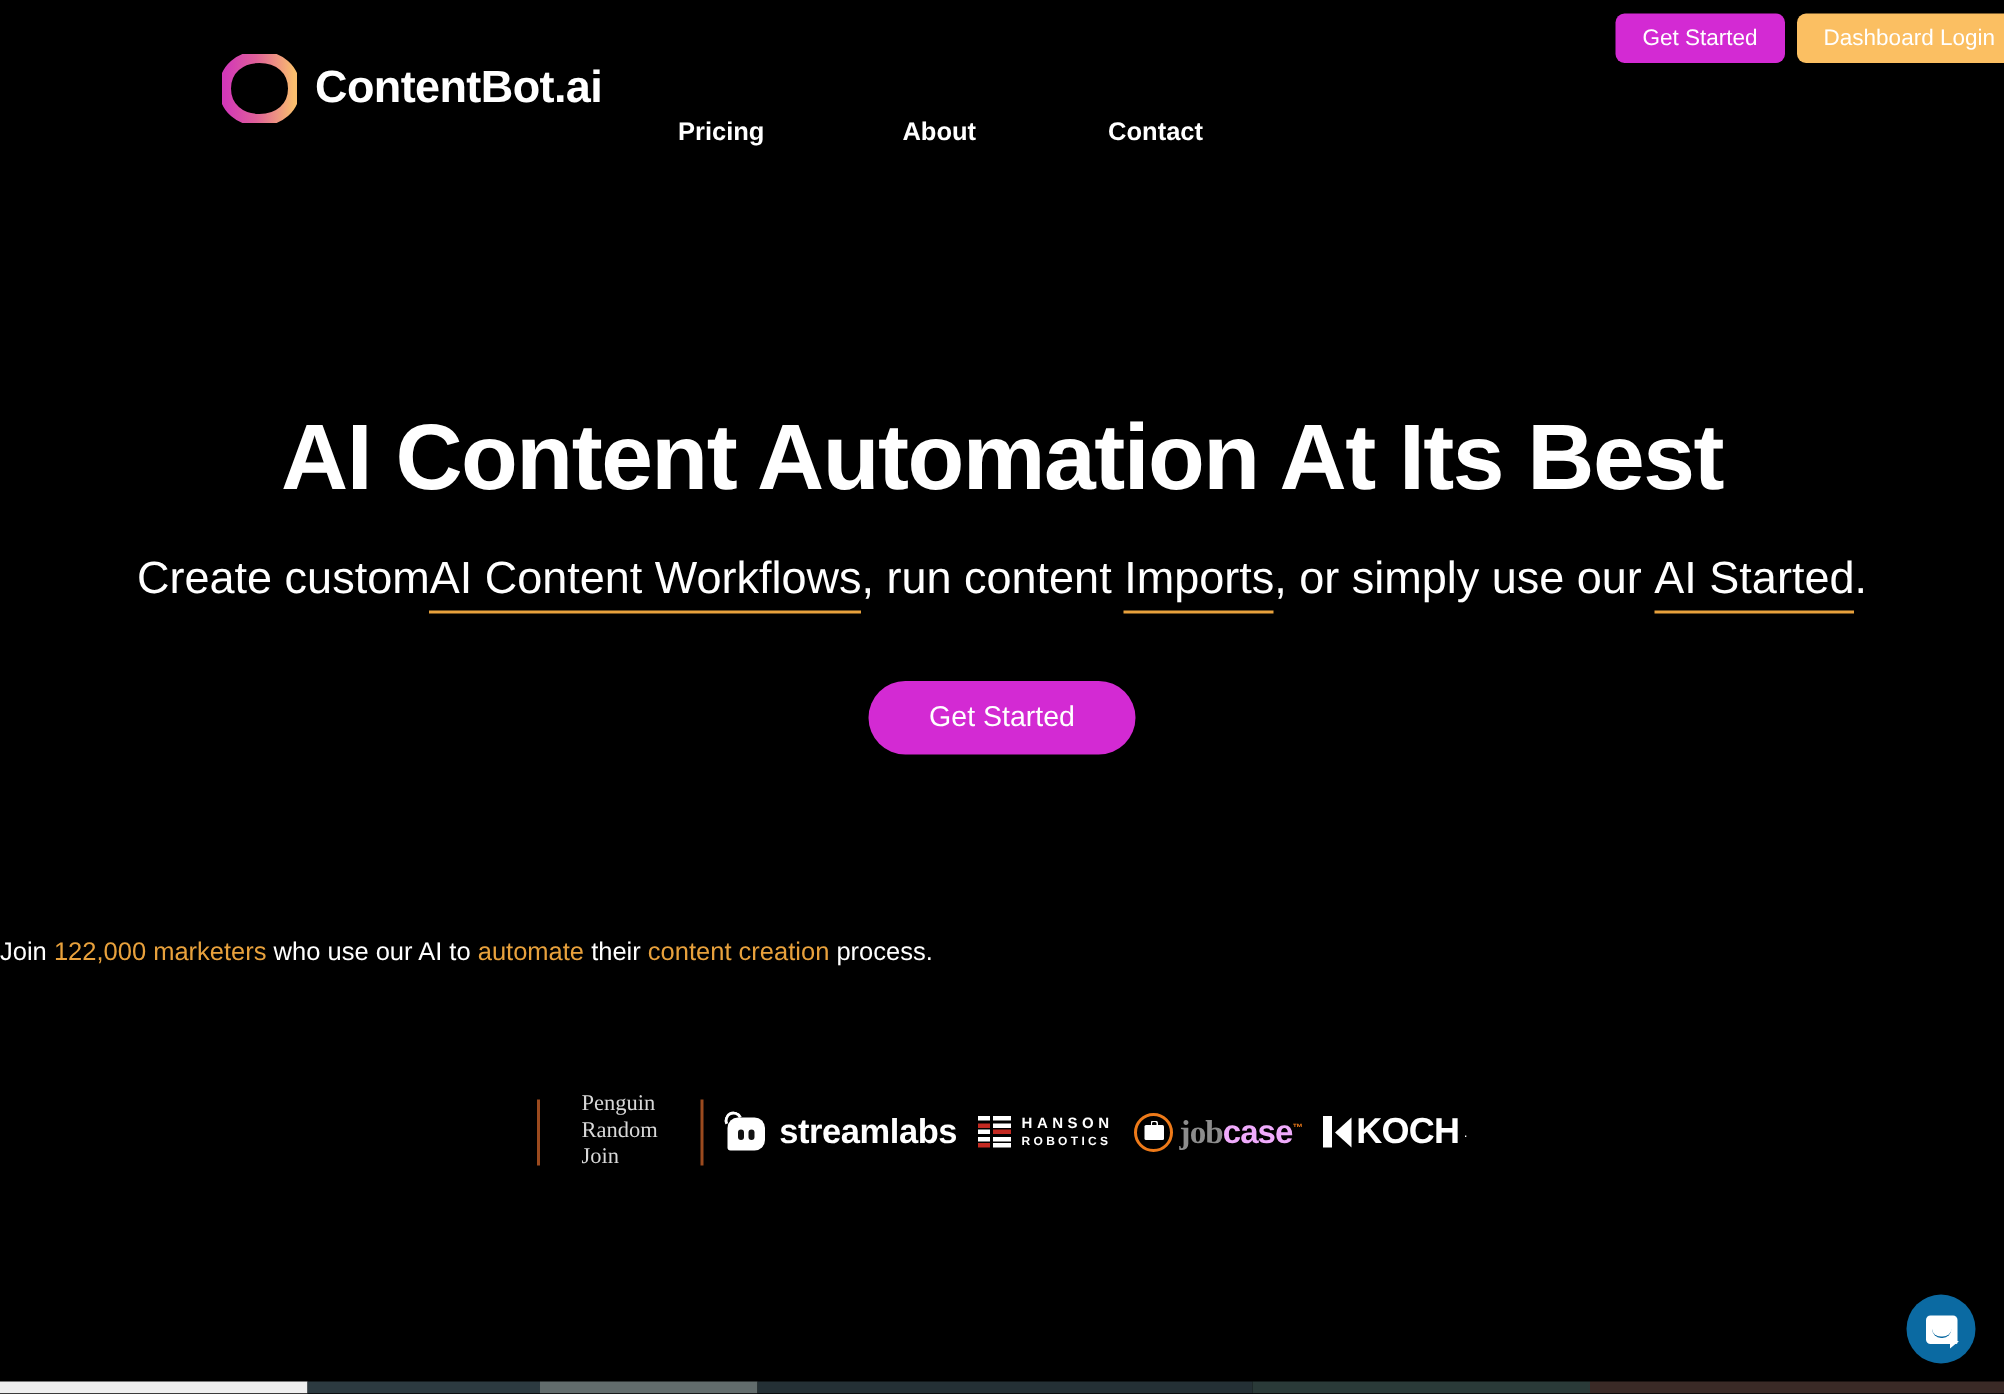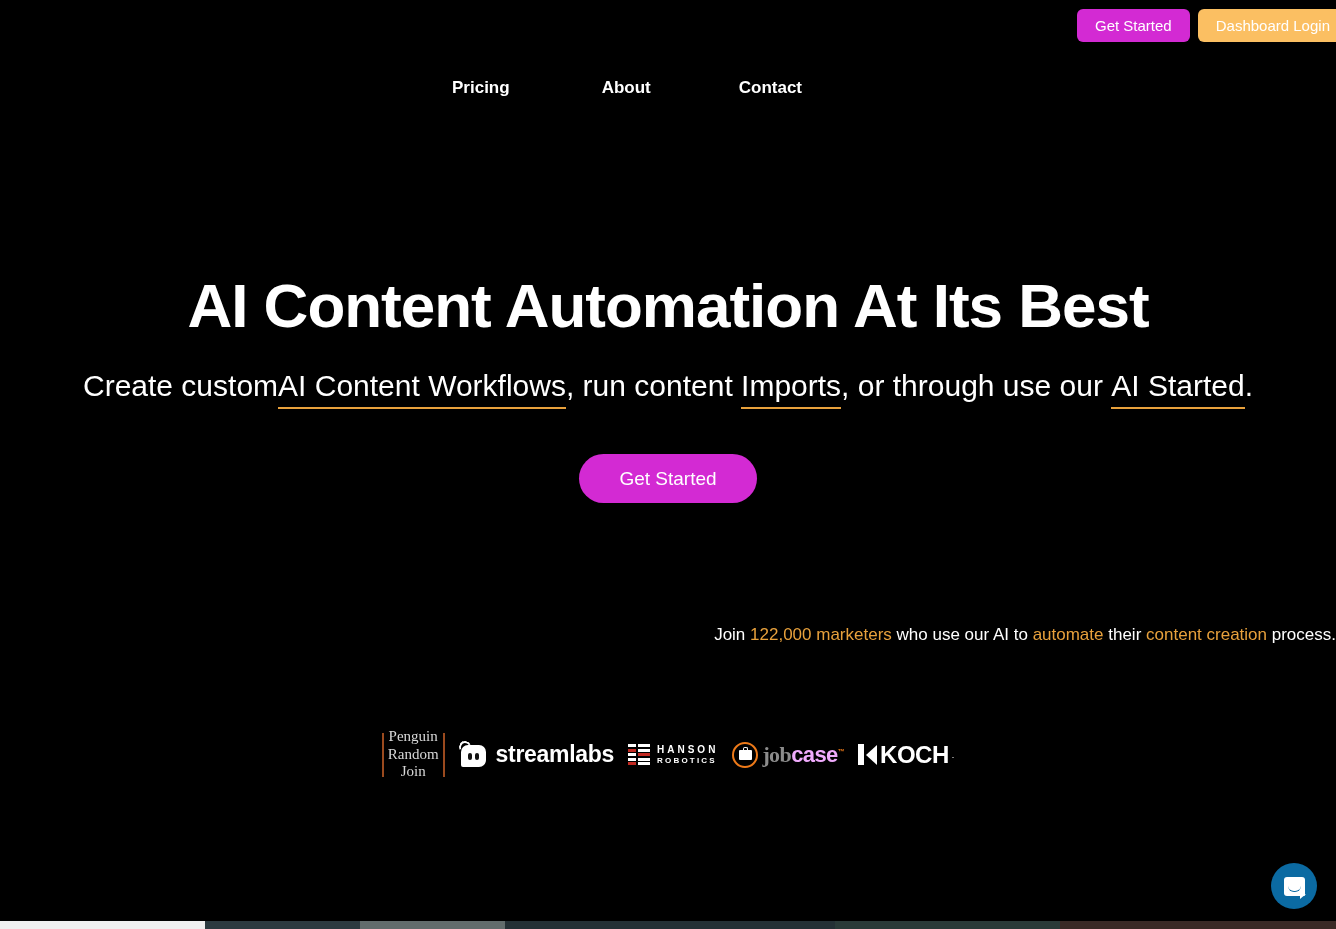--- a/index.html
+++ b/index.html
@@ -72,38 +72,38 @@
   }
   .btn-hero {
     display:inline-block; background:#D32AD3; color:#ffffff;
     border:none; border-radius:30px;
     font-size:19px; font-family:"Liberation Sans", sans-serif;
     padding:15px 40px; cursor:pointer; line-height:1;
   }
 
   .social-proof {
     position:absolute; top:623px; left:0; width:1336px;
-    text-align:right; color:#ffffff; font-size:17px;
+    text-align:left; color:#ffffff; font-size:17px;
     line-height:1.4;
   }
   .hl { color:#E8A13C; }
 
   
   .logo-strip {
     position:absolute; top:728px; left:0; width:1336px;
     display:flex; align-items:center; justify-content:center; gap:0;
   }
   .prh {
     display:flex; align-items:center;
   }
   .bar { width:2px; height:44px; background:#9B4A1E; }
   .prh-text {
     font-family:"Liberation Serif", serif;
     color:#D8D8D8; font-size:15px; line-height:1.18;
-    padding:0 4px; text-align:center;
+    padding:0 28px; text-align:left;
   }
   .strip-gap { width:14px; }
 
   .streamlabs { display:flex; align-items:center; gap:9px; }
   .sl-mark { position:relative; width:28px; height:28px; }
   .sl-box {
     position:absolute; left:2px; top:4px; width:25px; height:22px;
     background:#ffffff; border-radius:7px 7px 7px 2px;
   }
   .sl-eye {
@@ -196,20 +196,33 @@
   }
   .tb-seg { height:8px; }
 </style>
 </head>
 <body>
 
 <div class="page">
 
   <div class="header">
 
+    <div class="brand">
+      <svg class="logo-ring" viewBox="0 0 50 46">
+        <defs>
+          <linearGradient id="ringgrad" x1="0" y1="0.5" x2="1" y2="0.5">
+            <stop offset="0%" stop-color="#D238B8"></stop>
+            <stop offset="45%" stop-color="#E0609A"></stop>
+            <stop offset="100%" stop-color="#F9BE6E"></stop>
+          </linearGradient>
+        </defs>
+        <path d="M25 2 C38 2 48 10 48 23 C48 36 38 44 25 44 C12 44 2 36 2 23 C2 10 12 2 25 2 Z" fill="none" stroke="url(#ringgrad)" stroke-width="8"></path>
+      </svg>
+      <span class="brand-name">ContentBot.ai</span>
+    </div>
 
     <div class="nav">
       <span class="nav-item">Pricing</span>
       <span class="nav-gap1"></span>
       <span class="nav-item">About</span>
       <span class="nav-gap2"></span>
       <span class="nav-item">Contact</span>
     </div>
 
     <div class="header-actions">
@@ -217,21 +230,21 @@
       <button class="btn-top btn-dashboard-login">Dashboard Login</button>
     </div>
 
   </div>
 
   <div class="hero">
 
     <h1 class="hero-title">AI Content Automation At Its Best</h1>
 
     <div class="hero-sub">
-      <span>Create custom</span><span class="u-orange">AI Content Workflows</span><span>, run content </span><span class="u-orange">Imports</span><span>, or through use our </span><span class="u-orange">AI Started</span><span>.</span>
+      <span>Create custom</span><span class="u-orange">AI Content Workflows</span><span>, run content </span><span class="u-orange">Imports</span><span>, or simply use our </span><span class="u-orange">AI Started</span><span>.</span>
     </div>
 
     <div class="hero-cta-wrap">
       <button class="btn-hero">Get Started</button>
     </div>
 
     <div class="social-proof">
       <span>Join </span><span class="hl">122,000 marketers</span><span> who use our AI to </span><span class="hl">automate</span><span> their </span><span class="hl">content creation</span><span> process.</span>
     </div>
 

